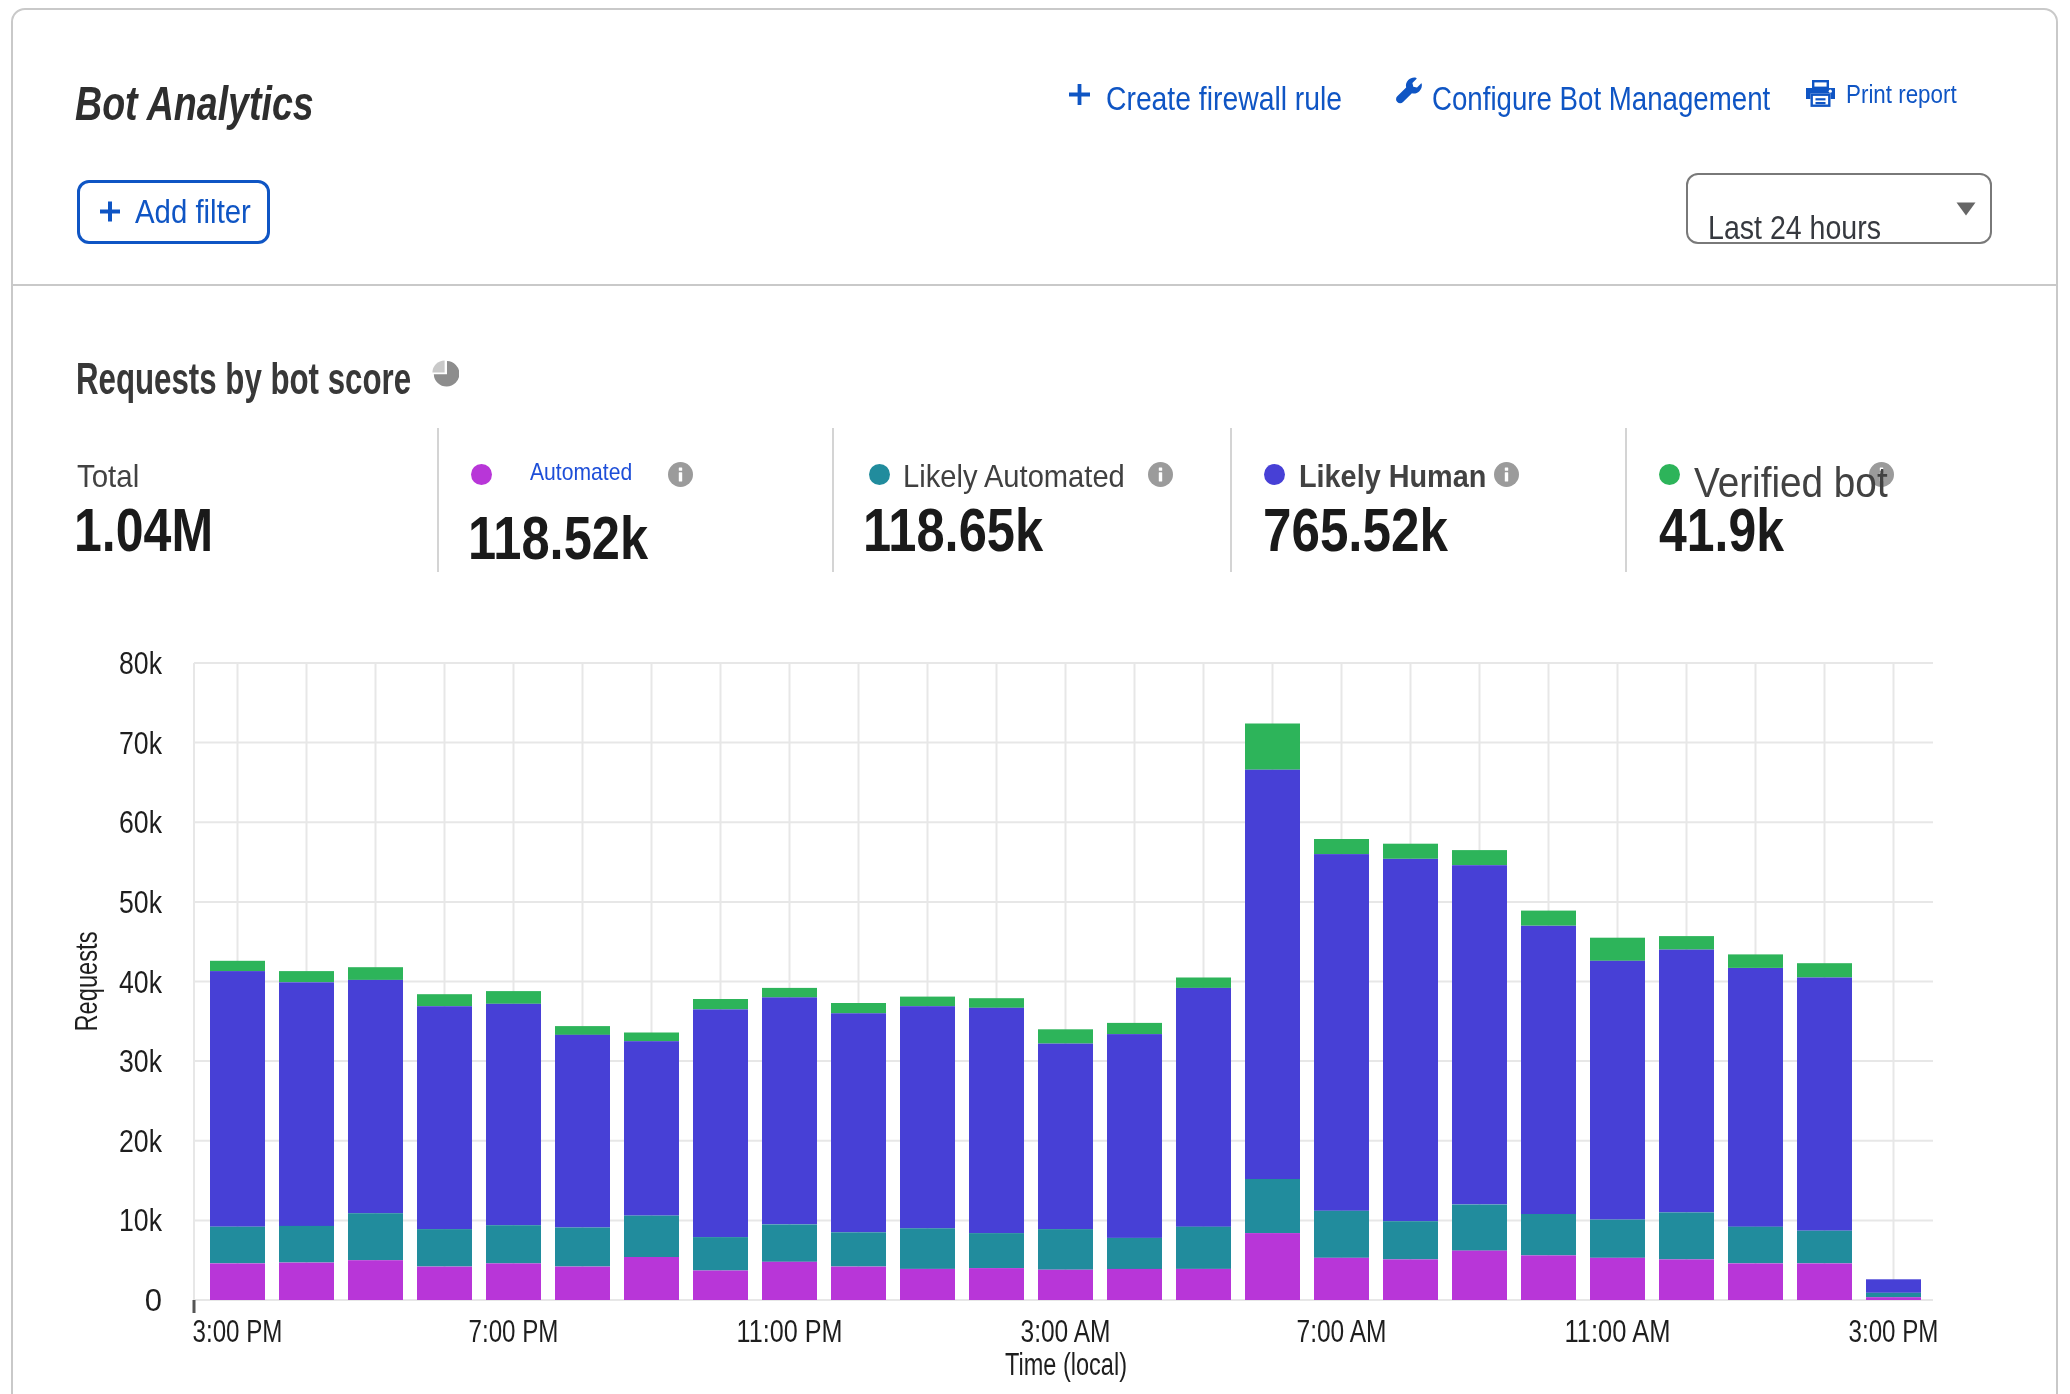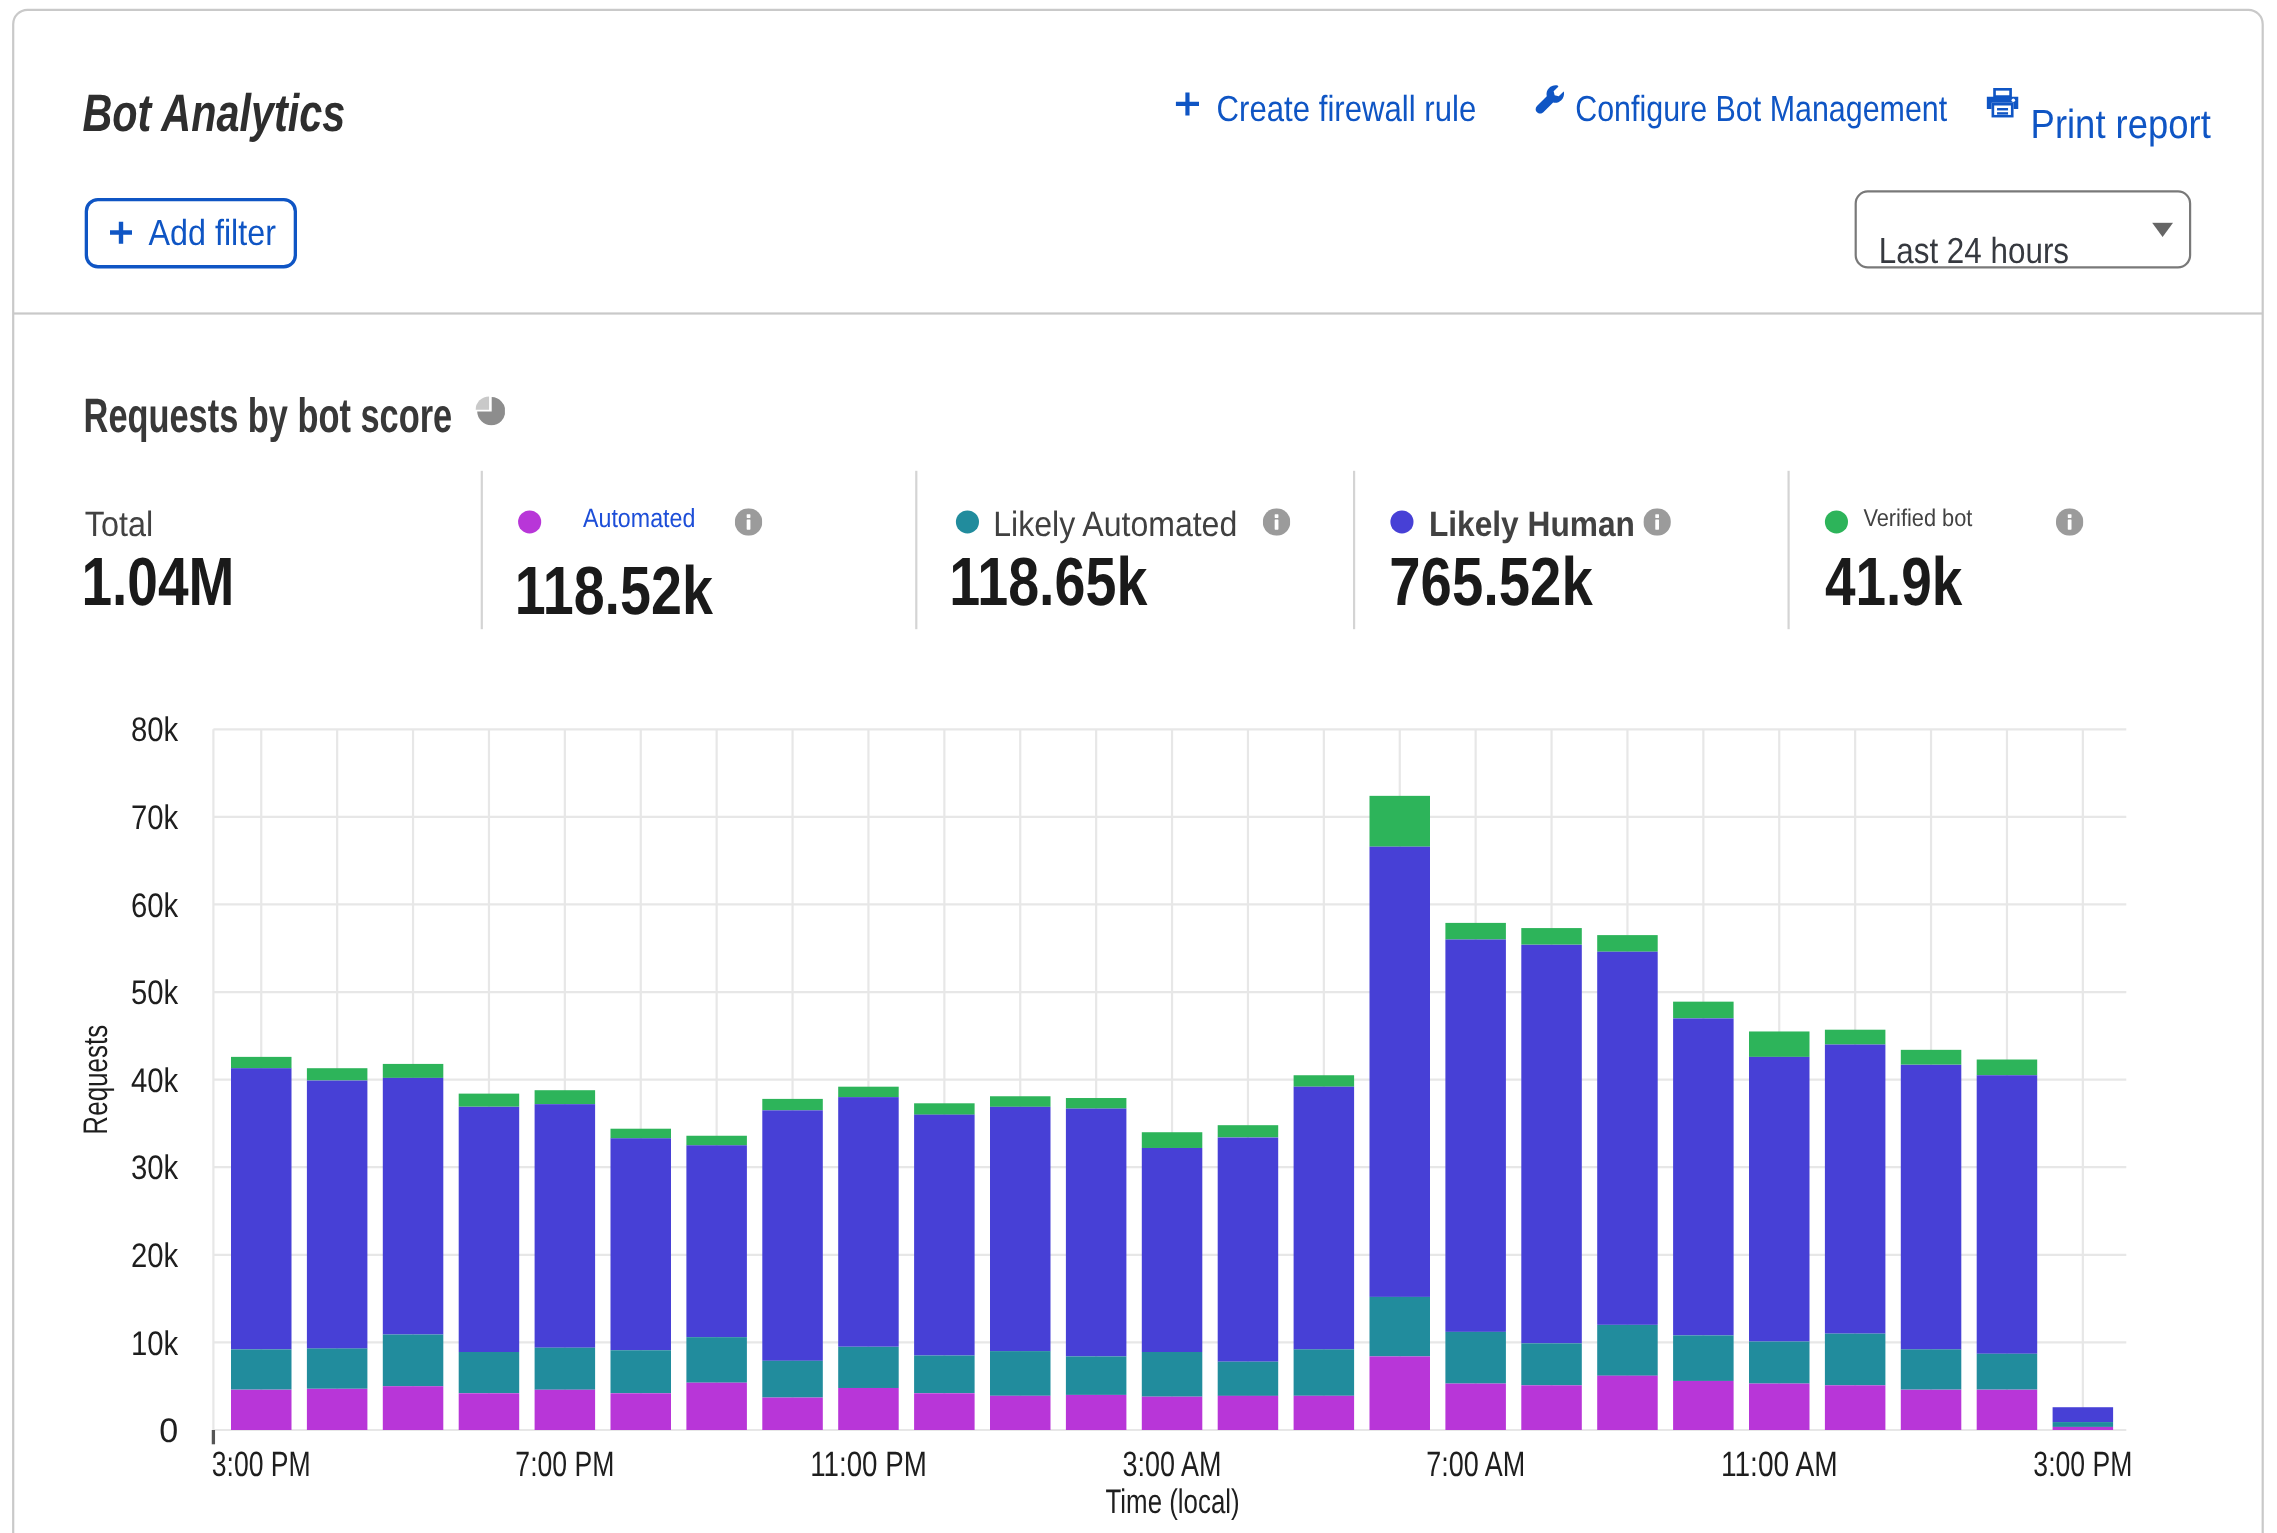--- a/index.html
+++ b/index.html
@@ -17,21 +17,21 @@
     </svg></div>
 <div class="abs" style="left:1432px;top:80px;font-size:33px;color:#0f55c4;"><span style="display:inline-block;transform:scaleX(0.838);transform-origin:0 0;white-space:nowrap;">Configure Bot Management</span></div>
 <div style="position:absolute;left:1806px;top:80px;"><svg width="29" height="27" viewBox="0 0 29 27">
 <rect x="7.2" y="1.2" width="14.6" height="6.6" fill="none" stroke="#0f55c4" stroke-width="2.4"></rect>
 <path d="M0 8h29v11h-4.5v-5.5h-20V19H0z" fill="#0f55c4"></path>
 <circle cx="24.3" cy="11.2" r="1.6" fill="#fff"></circle>
 <rect x="5.7" y="14.7" width="17.6" height="11" fill="none" stroke="#0f55c4" stroke-width="2.4"></rect>
 <rect x="9.5" y="18.2" width="10" height="2.2" fill="#0f55c4"></rect>
 <rect x="9.5" y="22" width="10" height="2.2" fill="#0f55c4"></rect>
 </svg></div>
-<div class="abs" style="left:1846px;top:80px;font-size:37px;color:#0f55c4;margin-top:12px;"><span style="display:inline-block;transform:scaleX(0.895);transform-origin:0 0;white-space:nowrap;">Print report</span></div>
+<div class="abs" style="left:1846px;top:80px;font-size:25px;color:#0f55c4;"><span style="display:inline-block;transform:scaleX(0.895);transform-origin:0 0;white-space:nowrap;">Print report</span></div>
 <div class="abs" style="left:77px;top:180px;width:193px;height:64px;border:3px solid #0f55c4;border-radius:12px;"></div>
 <div style="position:absolute;left:99px;top:200px;"><svg width="22" height="23" viewBox="0 0 22 23">
       <path d="M9 1.5h4v7.9H21v4H13v8.1H9v-8.1H1v-4h8z" fill="#0f55c4"></path>
     </svg></div>
 <div class="abs" style="left:135px;top:193px;font-size:33px;color:#0f55c4;"><span style="display:inline-block;transform:scaleX(0.89);transform-origin:0 0;white-space:nowrap;">Add filter</span></div>
 <div class="abs" style="left:1686px;top:173px;width:306px;height:71px;border:2px solid #797979;border-radius:12px;"></div>
 <div class="abs" style="left:1708px;top:189px;font-size:33px;color:#36393f;margin-top:20px;"><span style="display:inline-block;transform:scaleX(0.865);transform-origin:0 0;white-space:nowrap;">Last 24 hours</span></div>
 <div style="position:absolute;left:1956px;top:202px;"><svg width="20" height="14" viewBox="0 0 20 14">
       <path d="M0.5 0.5h19L10 13.5z" fill="#666"></path>
     </svg></div>
@@ -65,21 +65,21 @@
     </svg></div>
 <div style="position:absolute;left:1868.5px;top:462px;"><svg width="25" height="25" viewBox="0 0 25 25">
       <circle cx="12.5" cy="12.5" r="12.5" fill="#9b9b9b"></circle>
       <rect x="10.8" y="10.3" width="3.4" height="9.2" rx="0.5" fill="#fff"></rect>
       <rect x="10.8" y="5.4" width="3.4" height="3.4" rx="0.5" fill="#fff"></rect>
     </svg></div>
 <div class="abs" style="left:77px;top:458px;font-size:32px;color:#424242;"><span style="display:inline-block;transform:scaleX(0.92);transform-origin:0 0;white-space:nowrap;">Total</span></div>
 <div class="abs" style="left:530px;top:458px;font-size:24px;color:#1d4ed8;"><span style="display:inline-block;transform:scaleX(0.88);transform-origin:0 0;white-space:nowrap;">Automated</span></div>
 <div class="abs" style="left:903px;top:458px;font-size:32px;color:#404040;"><span style="display:inline-block;transform:scaleX(0.91);transform-origin:0 0;white-space:nowrap;">Likely Automated</span></div>
 <div class="abs" style="left:1299px;top:458px;font-size:32px;color:#424242;font-weight:bold;"><span style="display:inline-block;transform:scaleX(0.9);transform-origin:0 0;white-space:nowrap;">Likely Human</span></div>
-<div class="abs" style="left:1694px;top:458px;font-size:22px;color:#424242;"><span style="display:inline-block;transform:scaleX(0.9);transform-origin:0 0;white-space:nowrap;">Verified bot</span></div>
+<div class="abs" style="left:1694px;top:458px;font-size:43px;color:#424242;"><span style="display:inline-block;transform:scaleX(0.9);transform-origin:0 0;white-space:nowrap;">Verified bot</span></div>
 <div class="abs" style="left:74px;top:494px;font-size:62px;font-weight:bold;color:#1a1a1a;"><span style="display:inline-block;transform:scaleX(0.807);transform-origin:0 0;white-space:nowrap;">1.04M</span></div>
 <div class="abs" style="left:468px;top:502px;font-size:62px;font-weight:bold;color:#1a1a1a;"><span style="display:inline-block;transform:scaleX(0.816);transform-origin:0 0;white-space:nowrap;">118.52k</span></div>
 <div class="abs" style="left:863px;top:494px;font-size:62px;font-weight:bold;color:#1a1a1a;"><span style="display:inline-block;transform:scaleX(0.816);transform-origin:0 0;white-space:nowrap;">118.65k</span></div>
 <div class="abs" style="left:1263px;top:494px;font-size:62px;font-weight:bold;color:#1a1a1a;"><span style="display:inline-block;transform:scaleX(0.825);transform-origin:0 0;white-space:nowrap;">765.52k</span></div>
 <div class="abs" style="left:1659px;top:494px;font-size:62px;font-weight:bold;color:#1a1a1a;"><span style="display:inline-block;transform:scaleX(0.805);transform-origin:0 0;white-space:nowrap;">41.9k</span></div>
 <svg width="2070" height="794" viewBox="0 0 2070 794" xmlns="http://www.w3.org/2000/svg" style="position:absolute;left:0;top:600px;" font-family="Liberation Sans, sans-serif">
 <line x1="194" y1="63.0" x2="1933" y2="63.0" stroke="#e7e7e7" stroke-width="2"></line>
 <line x1="194" y1="142.6" x2="1933" y2="142.6" stroke="#e7e7e7" stroke-width="2"></line>
 <line x1="194" y1="222.2" x2="1933" y2="222.2" stroke="#e7e7e7" stroke-width="2"></line>
 <line x1="194" y1="301.9" x2="1933" y2="301.9" stroke="#e7e7e7" stroke-width="2"></line>

